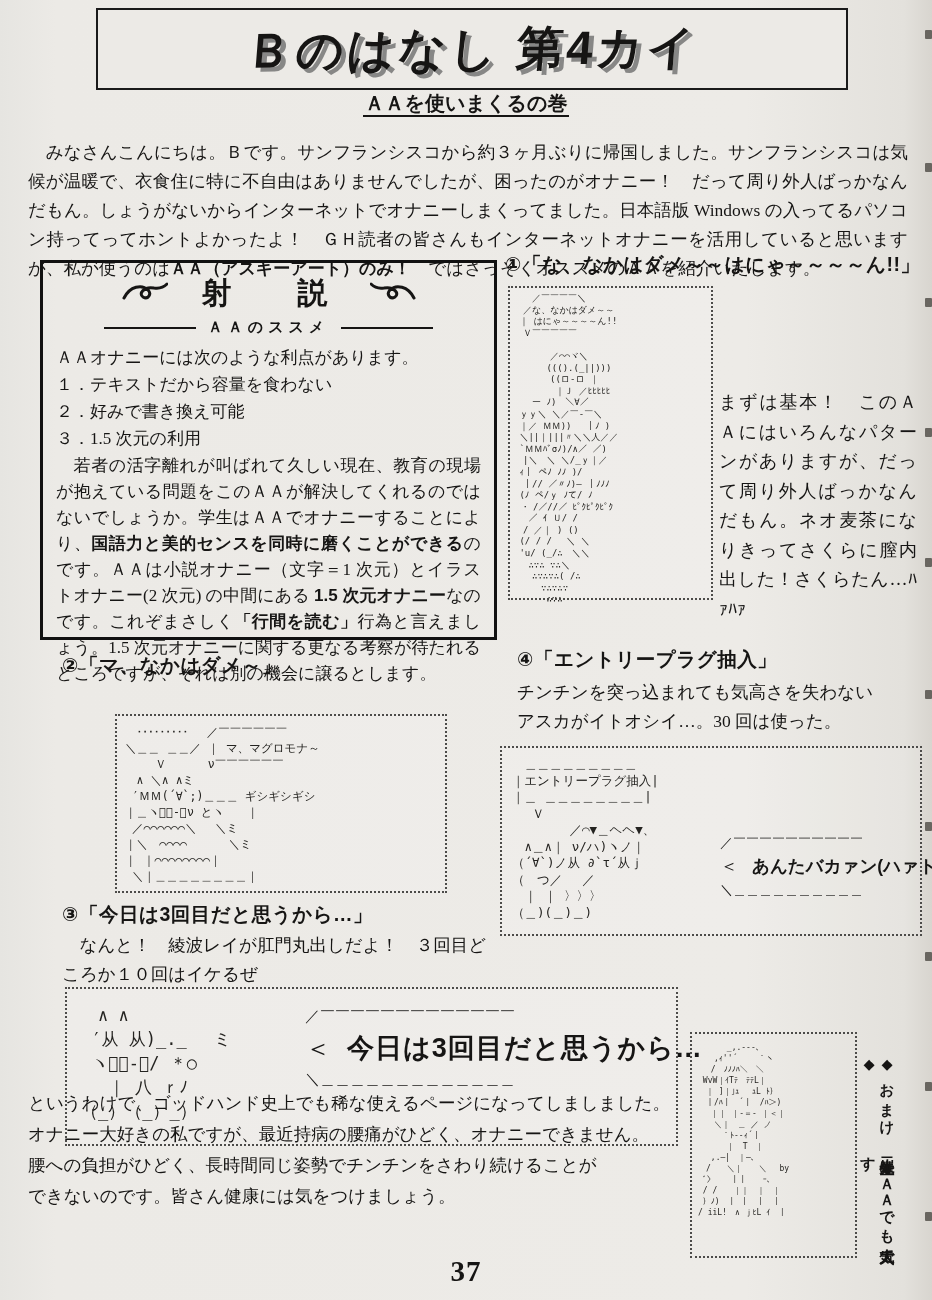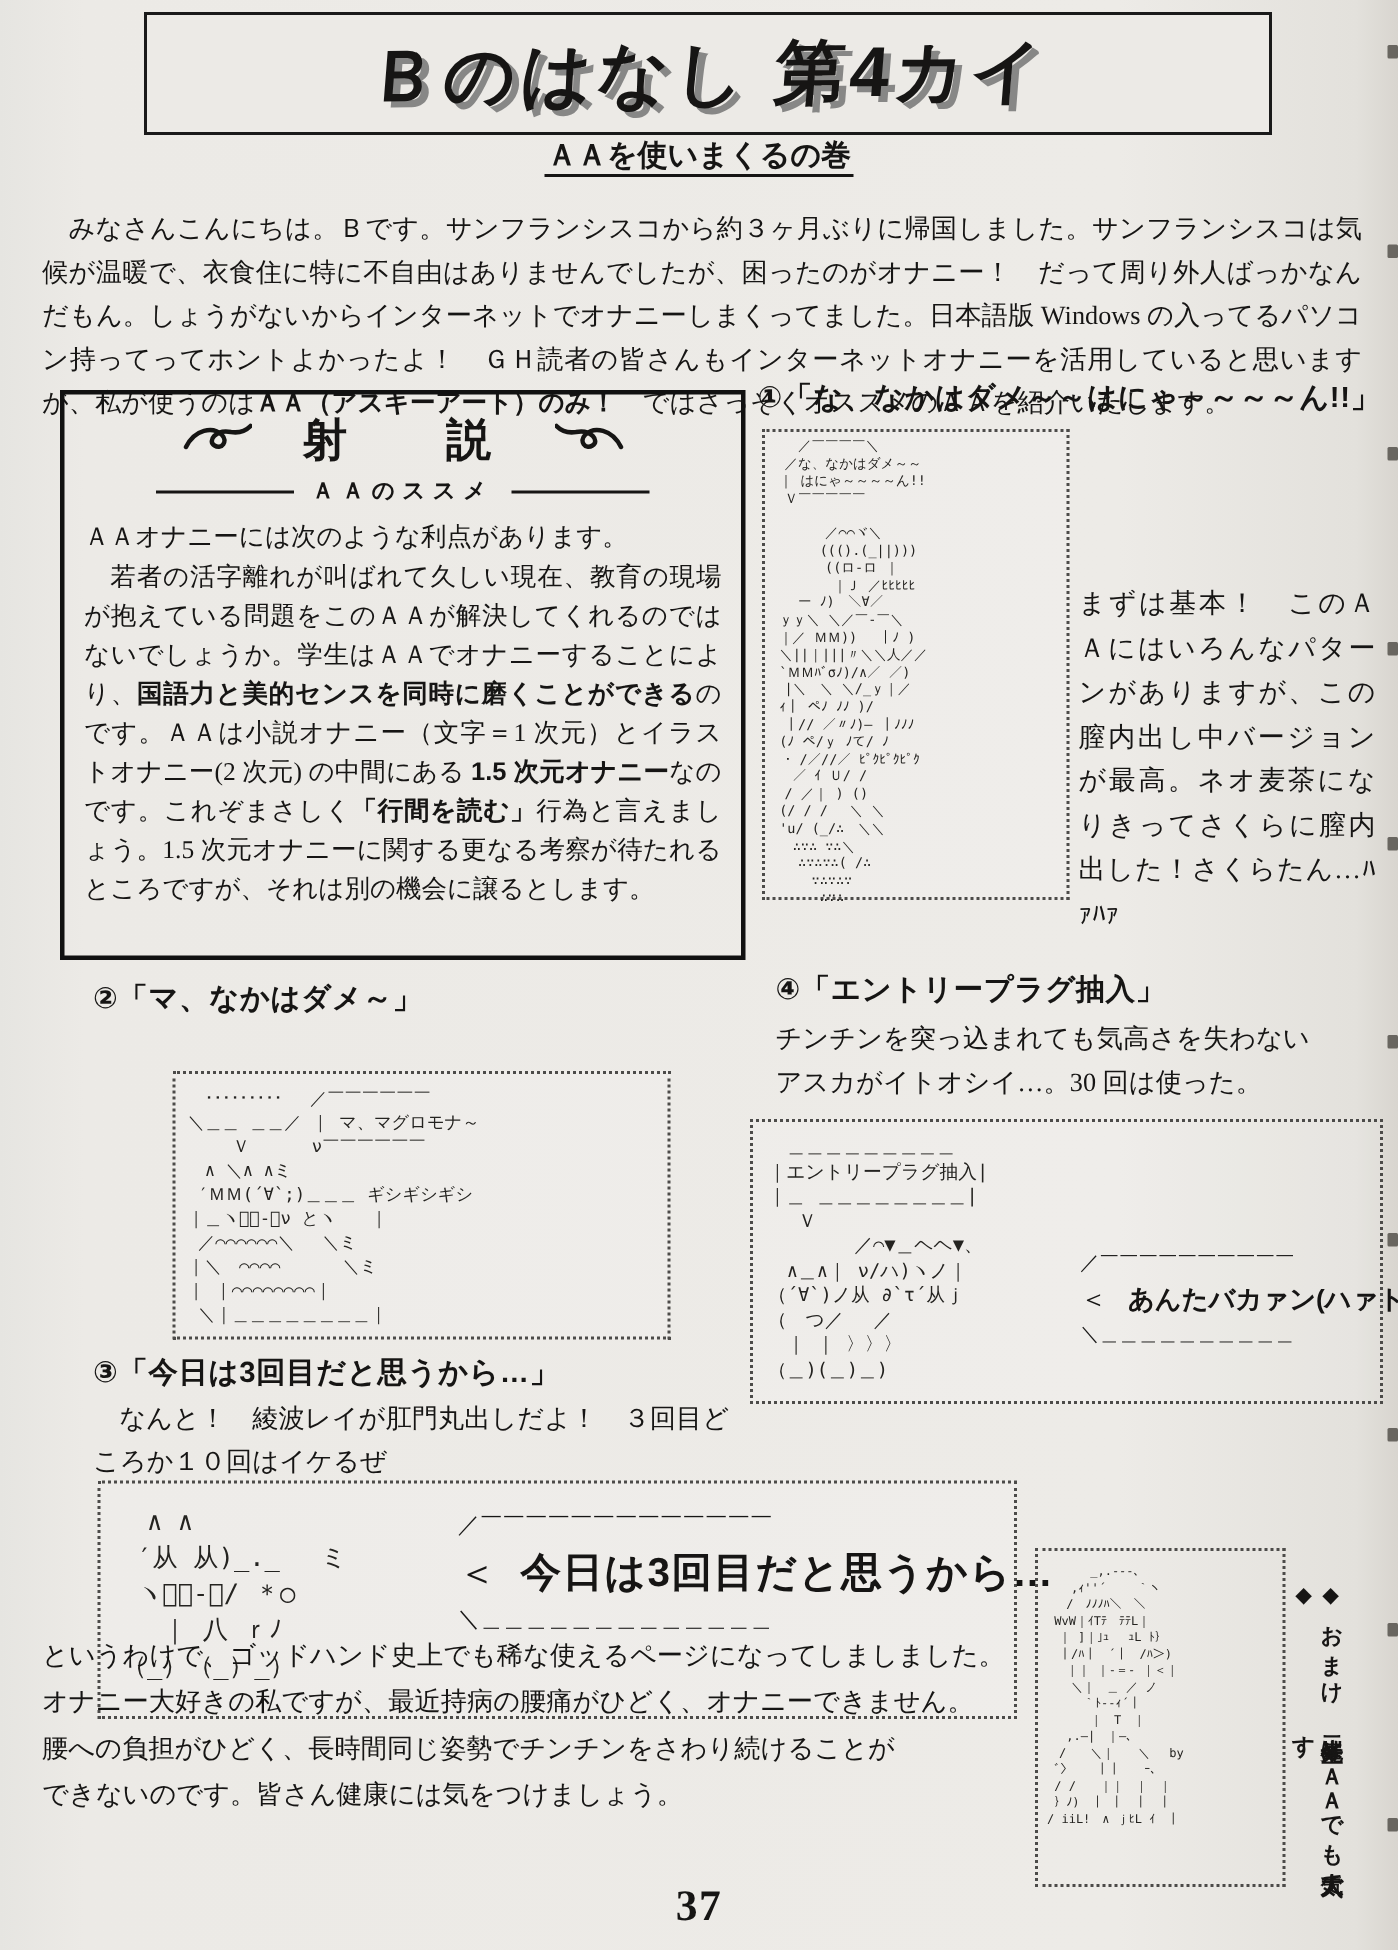--- a/index.html
+++ b/index.html
@@ -93,20 +93,25 @@
           <path d="M2,16 C8,4 20,2 26,8 C30,12 26,18 21,15 C16,12 22,4 32,6 C38,7 42,5 45,2" fill="none" stroke="#161514" stroke-width="3" stroke-linecap="round"></path>
         </svg>
     </div>
     <div class="sh-sub">
       <span class="hline"></span>
       <span class="sub-text">ＡＡのススメ</span>
       <span class="hline"></span>
     </div>
     <div class="sh-body">
       <div>ＡＡオナニーには次のような利点があります。</div>
+      <div class="sh-items">
+        <div>１．テキストだから容量を食わない</div>
+        <div>２．好みで書き換え可能</div>
+        <div>３．1.5 次元の利用</div>
+      </div>
       <div class="boxpara"><span>　若者の活字離れが叫ばれて久しい現在、教育の現場が抱えている問題をこのＡＡが解決してくれるのではないでしょうか。学生はＡＡでオナニーすることにより、</span><b>国語力と美的センスを同時に磨くことができる</b><span>のです。ＡＡは小説オナニー（文字＝1 次元）とイラストオナニー(2 次元) の中間にある </span><b>1.5 次元オナニー</b><span>なのです。これぞまさしく</span><b>「行間を読む」</b><span>行為と言えましょう。1.5 次元オナニーに関する更なる考察が待たれるところですが、それは別の機会に譲るとします。</span></div>
     </div>
   </div>
 
   <div class="sec-head" style="left:505px;top:251px;">①「な、なかはダメ～～はにゃ～～～～ん!!」</div>
   <div class="aa-frame" style="left:508px;top:286px;width:205px;height:314px;">
     <pre class="aa aa1">　　／￣￣￣￣＼
 　／な、なかはダメ～～
  ｜ はにゃ～～～～ん!!
 　Ｖ￣￣￣￣￣
@@ -127,21 +132,21 @@
 　･ /／//／ ﾋﾟｸﾋﾟｸﾋﾟｸ
 　 ／ ｲ Ｕ/ /
 　/ ／｜ ) ()
  (/ / /　 ＼ ＼
  'u/ (_/∴　＼＼
 　 ∴∵∴ ∵∴＼
 　　∴∵∴∵∴( /∴
 　　　∵∴∵∴∵
 　　　 ∴∵∴</pre>
   </div>
-  <div class="side-note">まずは基本！　このＡＡにはいろんなパターンがありますが、この膣内出し中バージョンが最高。ネオ麦茶になりきってさくらに膣内出した！さくらたん…ﾊｧﾊｧ</div>
+  <div class="side-note">まずは基本！　このＡＡにはいろんなパターンがありますが、だって周り外人ばっかなんだもん。ネオ麦茶になりきってさくらに膣内出した！さくらたん…ﾊｧﾊｧ</div>
 
   <div class="sec-head" style="left:62px;top:652px;">②「マ、なかはダメ～」</div>
   <div class="aa-frame" style="left:115px;top:714px;width:332px;height:179px;">
     <pre class="aa aa2">　･････････　 ／￣￣￣￣￣￣
 ＼＿＿ ＿＿／ ｜ マ、マグロモナ～
 　　 Ｖ　　　 ν￣￣￣￣￣￣
 　∧ ＼∧ ∧ミ
  ′ＭＭ(´∀`;)＿＿＿ ギシギシギシ
 ｜＿ヽゞﾟ-ﾟν とヽ　　｜
  ／⌒⌒⌒⌒⌒⌒＼　 ＼ミ

